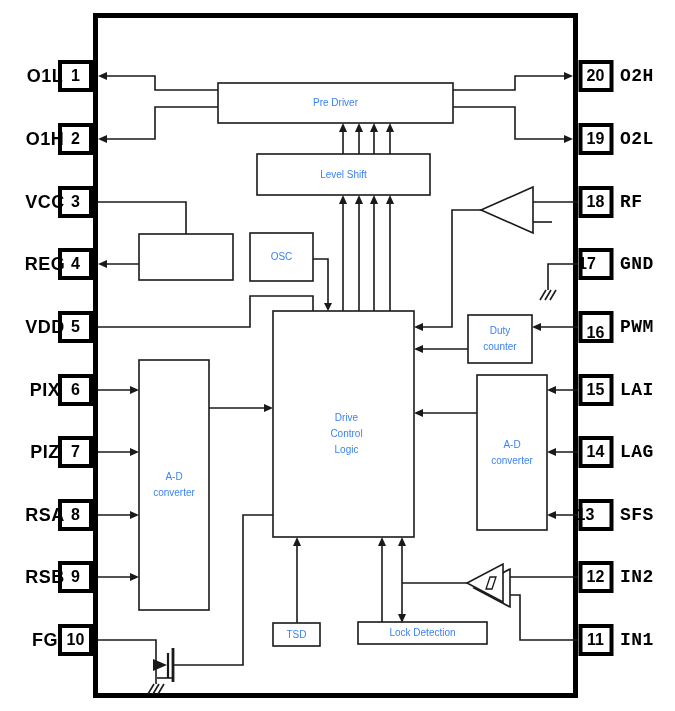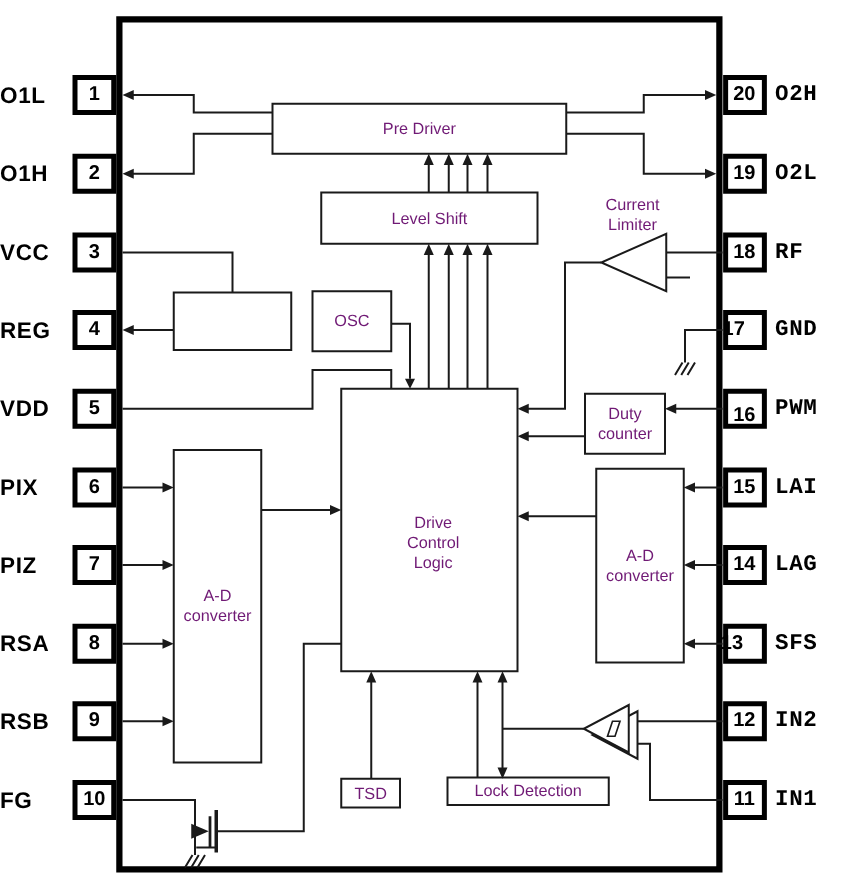--- a/index.html
+++ b/index.html
@@ -1,26 +1,26 @@
 <!DOCTYPE html>
 <html><head>
 <meta charset="utf-8">
 <style>
   html,body{margin:0;padding:0;background:#fff;}
   #stage{position:relative;width:675px;height:711px;background:#ffffff;
          font-family:"Liberation Sans","DejaVu Sans",sans-serif;color:#111;overflow:hidden;}
   #wires-svg{position:absolute;left:0;top:0;z-index:1;}
   .txt{position:absolute;z-index:2;display:flex;flex-direction:column;
        align-items:center;justify-content:center;text-align:center;
-       font-size:13px;line-height:16px;color:#701a75;}
+       font-size:10px;line-height:16px;color:#3b82f6;}
   .pin-num{position:absolute;z-index:3;display:flex;align-items:center;justify-content:center;
        font-weight:bold;font-size:16px;color:#000;}
   .pin-lab{position:absolute;z-index:2;height:24px;line-height:24px;
        font-weight:bold;font-size:18px;color:#000;letter-spacing:0.5px;}
-  .pin-lab.left{left:0;width:54px;text-align:left;}
+  .pin-lab.left{left:0;width:54px;text-align:center;padding-left:18px;}
   .pin-lab.right{left:620px;width:55px;text-align:left;font-family:Liberation Mono, monospace;}
 </style>
 </head>
 <body>
 
 <div id="stage">
 
 <svg id="wires-svg" width="675" height="711" viewBox="0 0 675 711">
 
   <rect x="95.5" y="15.5" width="480" height="680" fill="none" stroke="#000" stroke-width="5"></rect>
@@ -196,24 +196,20 @@
 
 <div class="txt" style="left:218px;top:83px;width:235px;height:40px">
   <span>Pre Driver</span>
 </div>
 <div class="txt" style="left:257px;top:154px;width:173px;height:41px">
   <span>Level Shift</span>
 </div>
 <div class="txt" style="left:250px;top:233px;width:63px;height:48px">
   <span>OSC</span>
 </div>
-<div class="txt" style="left:462px;top:155px;width:88px;height:34px">
-  <span>Current</span>
-  <span>Limiter</span>
-</div>
 <div class="txt" style="left:468px;top:315px;width:64px;height:48px">
   <span>Duty</span>
   <span>counter</span>
 </div>
 <div class="txt" style="left:273px;top:321px;width:147px;height:226px">
   <span>Drive</span>
   <span>Control</span>
   <span>Logic</span>
 </div>
 <div class="txt" style="left:139px;top:360px;width:70px;height:250px">

